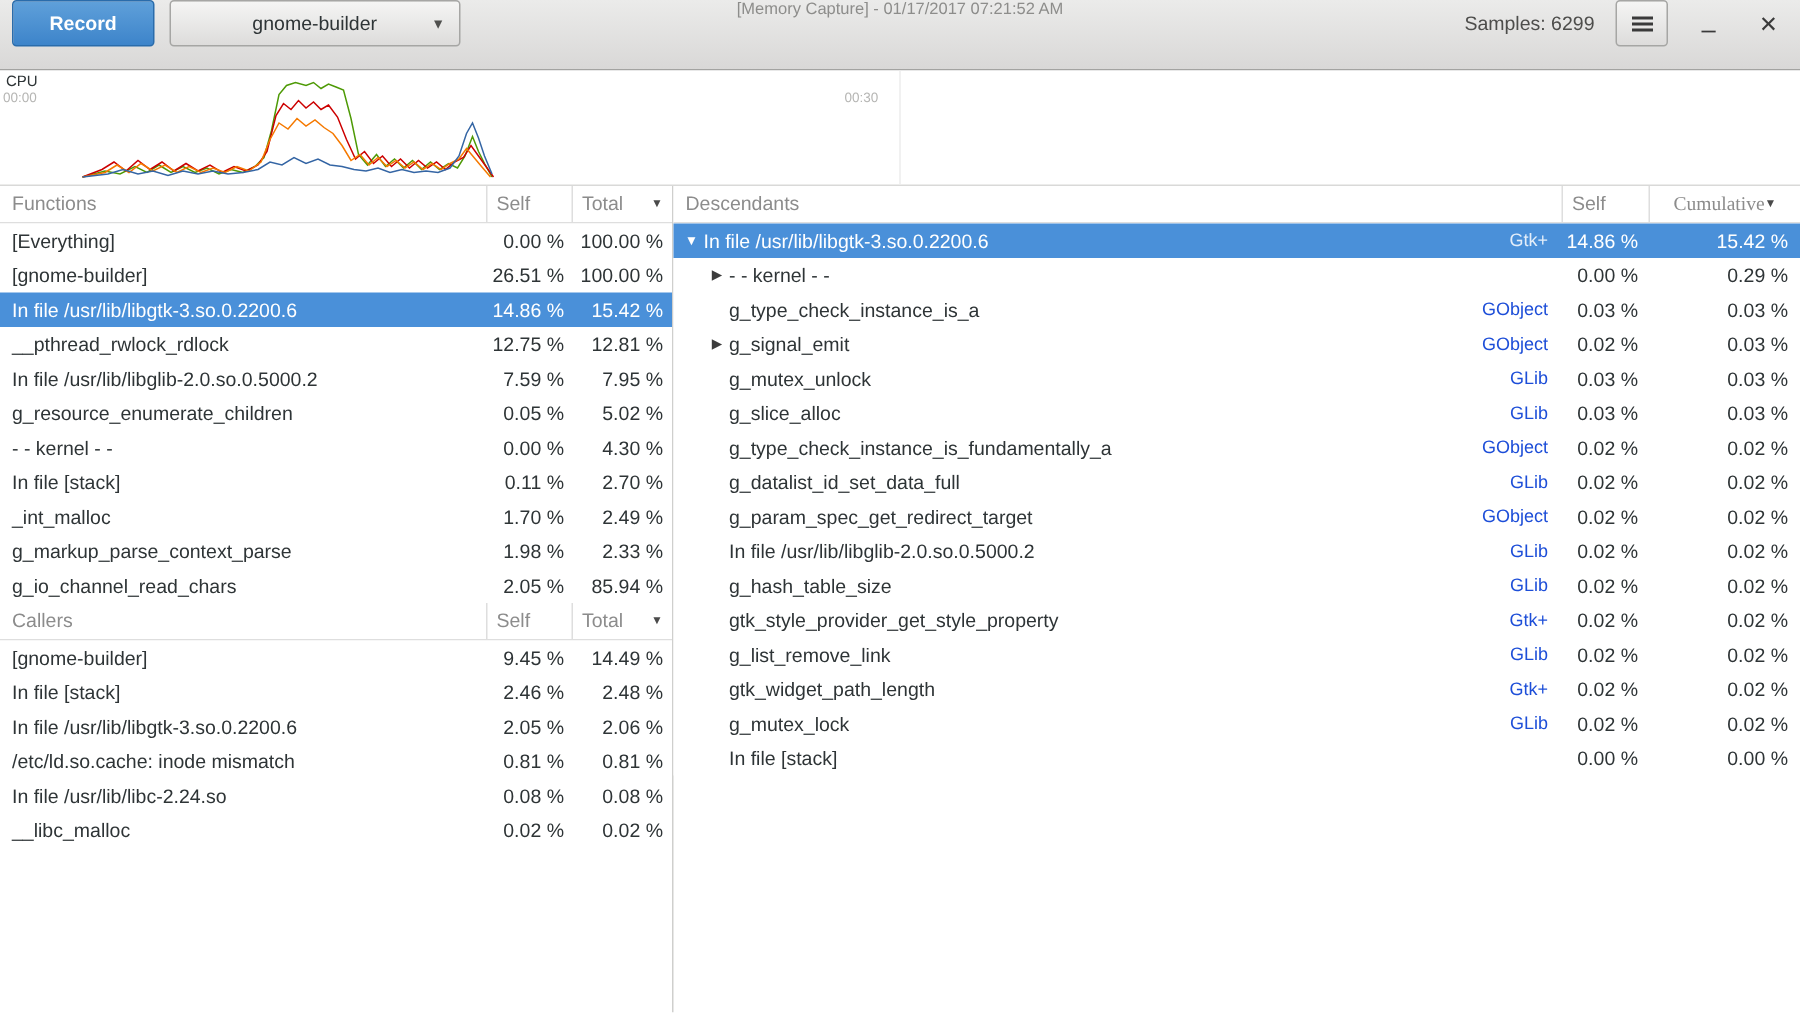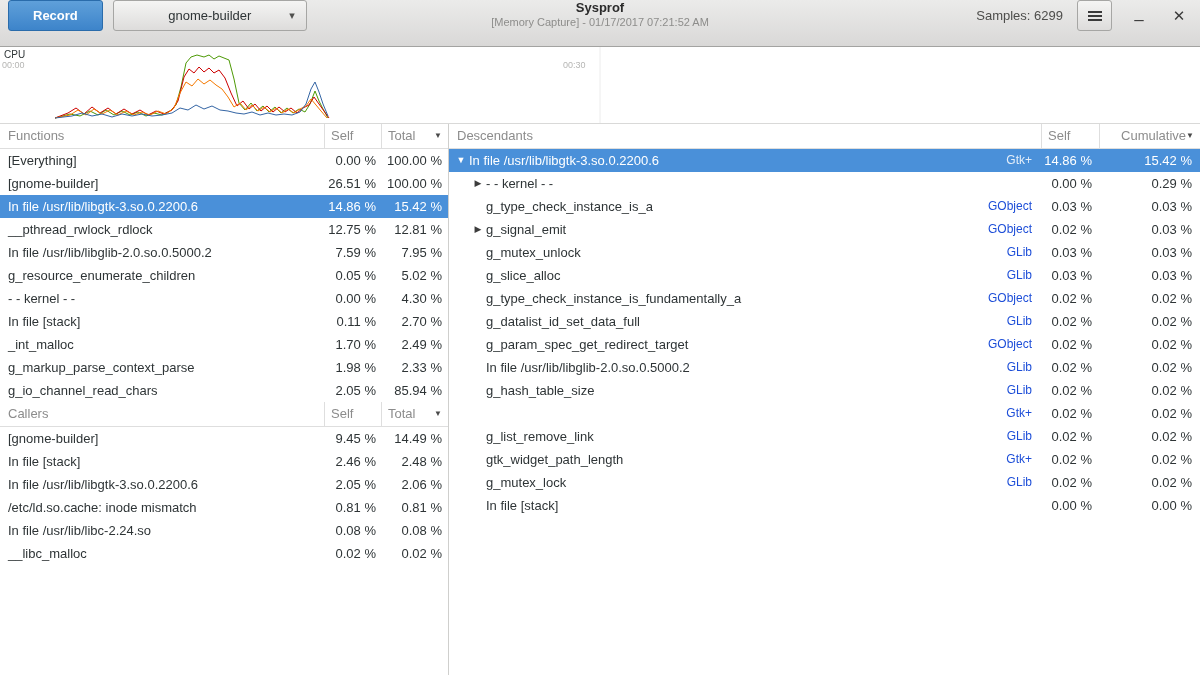--- a/index.html
+++ b/index.html
@@ -51,21 +51,21 @@
   .right-pane { flex:1; display:flex; flex-direction:column; }
 
   .thead { height:25px; box-sizing:border-box; display:flex; line-height:24px;
     border-bottom:1px solid #dedede; color:#8c8c8c; background:#fff; flex:0 0 25px; }
   .thead > div { box-sizing:border-box; border-right:1px solid #dedede; padding:0 6px; white-space:nowrap; }
   .thead > div:last-child { border-right:none; }
   .th-name { flex:1; padding-left:8px !important; }
   .th-num { width:57px; }
   .th-total { width:66px; display:flex; justify-content:space-between; align-items:center; }
   .th-dself { width:58px; }
-  .th-cum { width:100px; display:flex; justify-content:flex-end; align-items:center; }
+  .th-cum { width:100px; display:flex; justify-content:center; align-items:center;font-family:Liberation Serif, serif; }
   .sort-arrow { font-size:8px; color:#4a4a4a; line-height:24px; }
 
   .tbody { background:#fff; }
   .row { display:flex; height:23px; line-height:23px; }
   .row .name { flex:1; padding-left:8px; white-space:nowrap; overflow:hidden; }
   .row .num { width:57px; flex:0 0 57px; box-sizing:border-box; text-align:right; padding-right:6px; }
   .row .num.total { width:66px; flex:0 0 66px; }
 
   .drow { display:flex; height:23px; line-height:23px; box-sizing:border-box; }
   .exp { width:16px; flex:0 0 16px; text-align:center; font-size:9px; color:#3c3c3c; }
@@ -83,21 +83,20 @@
 
 <div class="window">
 
   <header class="headerbar">
     <button class="record-btn">Record</button>
     <button class="process-dropdown">
       <span>gnome-builder</span>
       <span class="caret">▾</span>
     </button>
     <div class="title-block">
-      <div class="title">Sysprof</div>
       <div class="subtitle">[Memory Capture] - 01/17/2017 07:21:52 AM</div>
     </div>
     <div class="header-right">
       <span class="samples">Samples: 6299</span>
       <button class="menu-btn">
         <span class="hamburger"></span>
       </button>
       <button class="win-btn min">–</button>
       <button class="win-btn close">✕</button>
     </div>
@@ -309,20 +308,21 @@
           </div>
           <div class="drow" style="padding-left: 21px;">
             <span class="exp"></span>
             <span class="dname">g_hash_table_size</span>
             <span class="lib">GLib</span>
             <span class="dself">0.02 %</span>
             <span class="dcum">0.02 %</span>
           </div>
           <div class="drow" style="padding-left: 21px;">
             <span class="exp"></span>
+            <span class="dname">gtk_style_provider_get_style_property</span>
             <span class="lib">Gtk+</span>
             <span class="dself">0.02 %</span>
             <span class="dcum">0.02 %</span>
           </div>
           <div class="drow" style="padding-left: 21px;">
             <span class="exp"></span>
             <span class="dname">g_list_remove_link</span>
             <span class="lib">GLib</span>
             <span class="dself">0.02 %</span>
             <span class="dcum">0.02 %</span>

